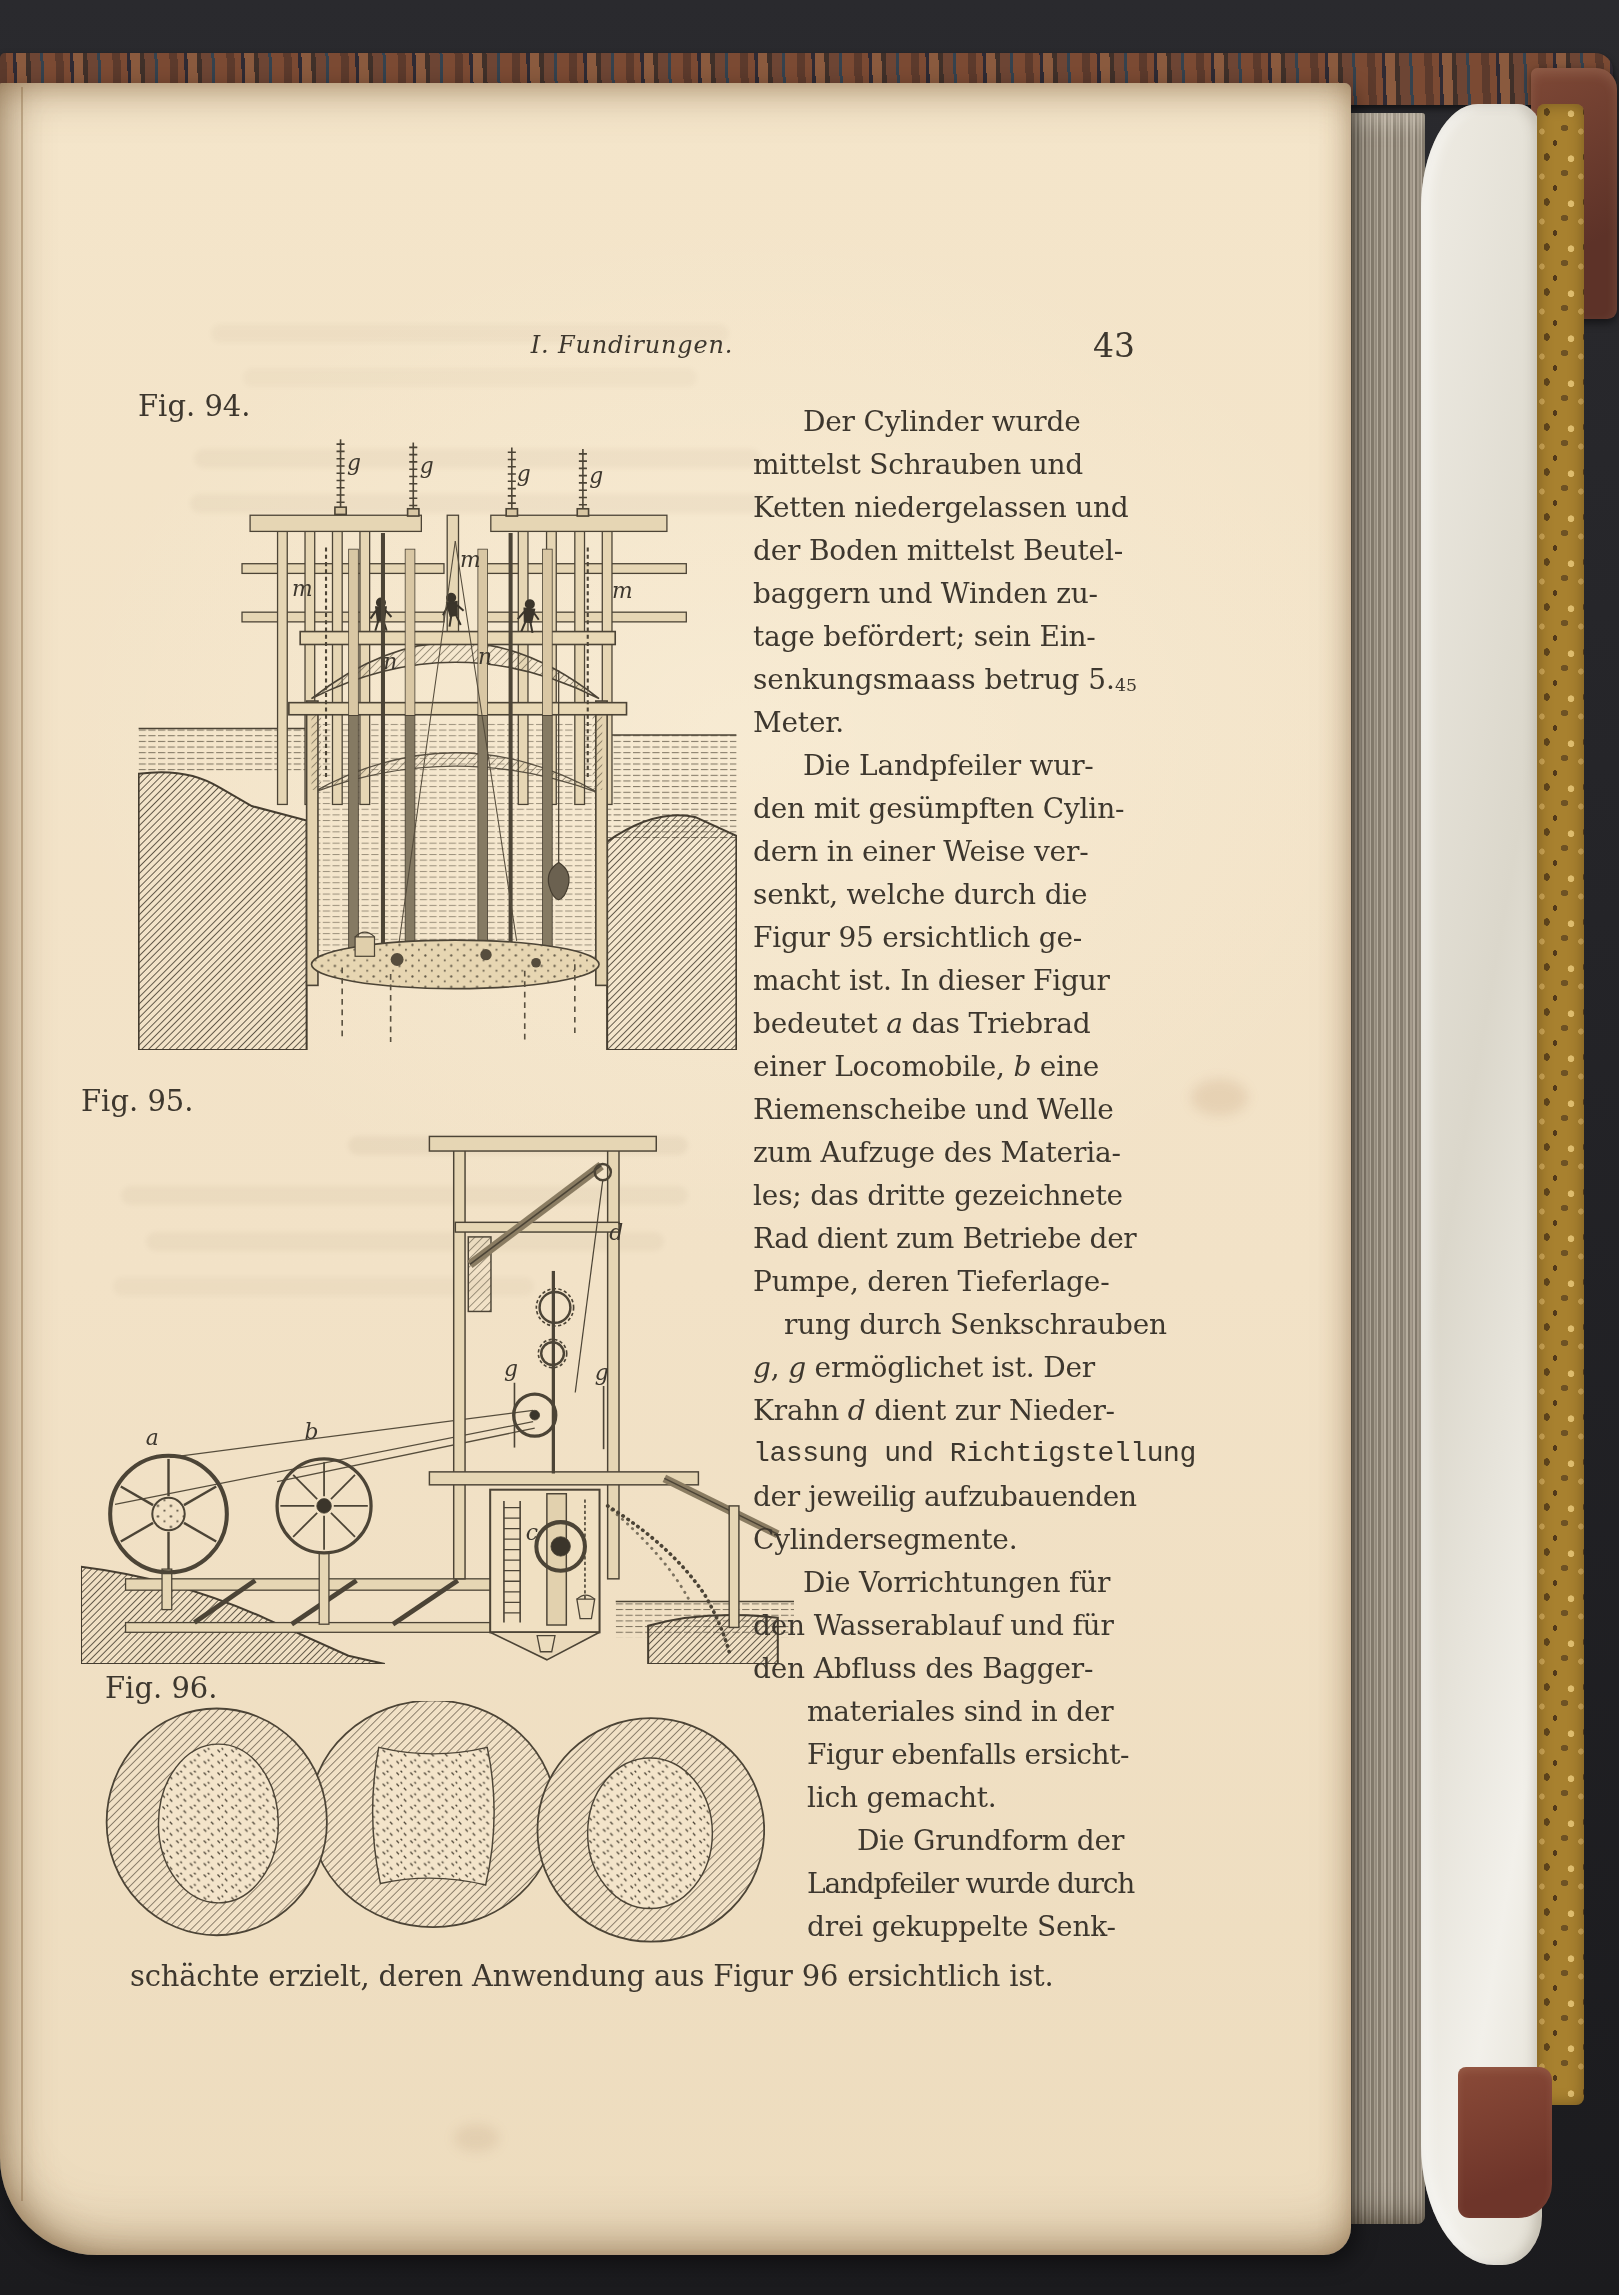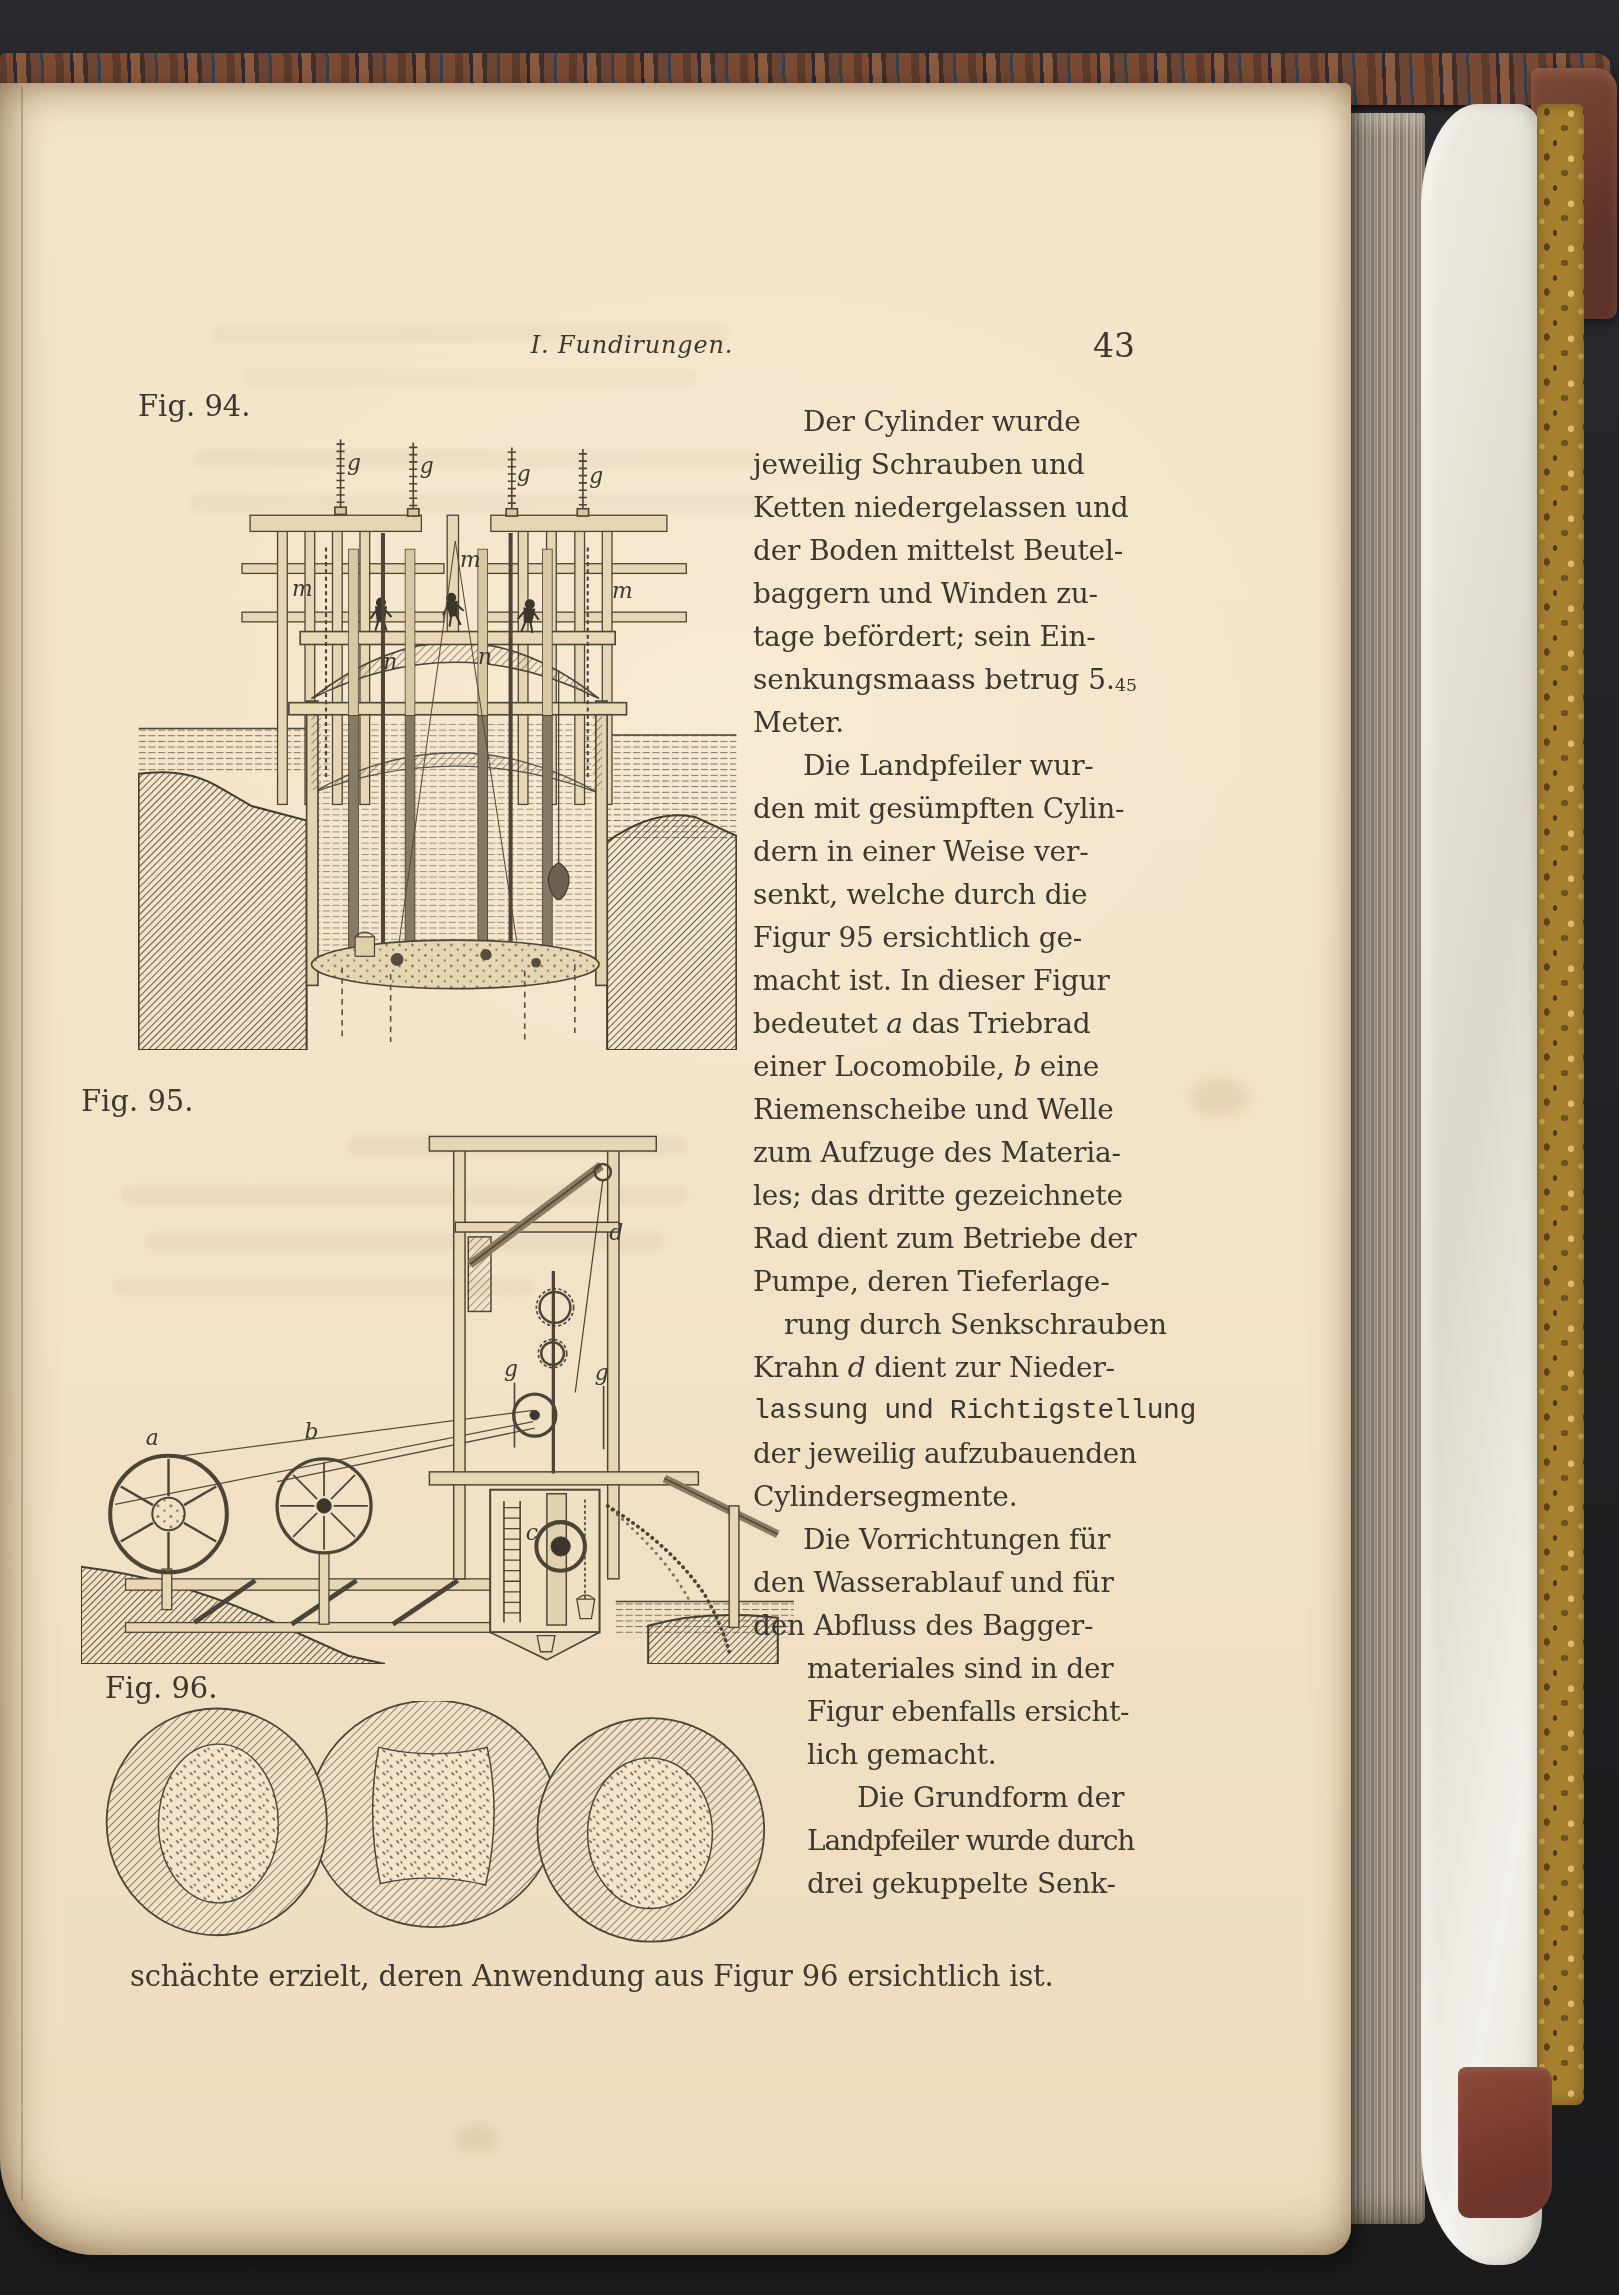--- a/index.html
+++ b/index.html
@@ -405,41 +405,42 @@
         <ellipse cx="138" cy="148" rx="136" ry="140" fill="url(#h96)" stroke-width="2.2"></ellipse>
         <ellipse cx="674" cy="158" rx="140" ry="138" fill="url(#h96)" stroke-width="2.2"></ellipse>
         <ellipse cx="140" cy="150" rx="74" ry="98" fill="url(#s96)" stroke-width="1.8"></ellipse>
         <path d="M338,56 Q405,72 472,56 Q490,140 470,226 Q405,210 340,224 Q322,140 338,56 Z" fill="url(#s96)" stroke-width="1.8"></path>
         <ellipse cx="673" cy="162" rx="77" ry="93" fill="url(#s96)" stroke-width="1.8"></ellipse>
       </g>
     </svg>
 
     <div class="column ink">
         <div class="tline ind">Der Cylinder wurde</div>
-        <div class="tline">jeweilig Schrauben und</div>
+        <div class="tline">mittelst Schrauben und</div>
         <div class="tline">Ketten niedergelassen und</div>
         <div class="tline">der Boden mittelst Beutel-</div>
         <div class="tline">baggern und Winden zu-</div>
         <div class="tline">tage befördert; sein Ein-</div>
         <div class="tline" style="letter-spacing: -0.03px;">senkungsmaass betrug 5.<sub>45</sub></div>
         <div class="tline end">Meter.</div>
         <div class="tline ind">Die Landpfeiler wur-</div>
         <div class="tline">den mit gesümpften Cylin-</div>
         <div class="tline">dern in einer Weise ver-</div>
         <div class="tline">senkt, welche durch die</div>
         <div class="tline">Figur 95 ersichtlich ge-</div>
         <div class="tline">macht ist. In dieser Figur</div>
         <div class="tline">bedeutet <i>a</i> das Triebrad</div>
         <div class="tline">einer Locomobile, <i>b</i> eine</div>
         <div class="tline">Riemenscheibe und Welle</div>
         <div class="tline">zum Aufzuge des Materia-</div>
         <div class="tline">les; das dritte gezeichnete</div>
         <div class="tline" style="letter-spacing: -0.4px;">Rad dient zum Betriebe der</div>
         <div class="tline">Pumpe, deren Tieferlage-</div>
         <div class="tline" style="letter-spacing: -0.2px; margin-left: 31px;">rung durch Senkschrauben</div>
+        <div class="tline"><i>g</i>, <i>g</i> ermöglichet ist. Der</div>
         <div class="tline">Krahn <i>d</i> dient zur Nieder-</div>
         <div class="tline" style="letter-spacing: -0.4px; font-family: Liberation Mono, monospace;">lassung und Richtigstellung</div>
         <div class="tline" style="letter-spacing: -0.4px;">der jeweilig aufzubauenden</div>
         <div class="tline end">Cylindersegmente.</div>
         <div class="tline ind">Die Vorrichtungen für</div>
         <div class="tline">den Wasserablauf und für</div>
         <div class="tline">den Abfluss des Bagger-</div>
         <div class="tline sh">materiales sind in der</div>
         <div class="tline sh" style="letter-spacing: -0.4px;">Figur ebenfalls ersicht-</div>
         <div class="tline sh end">lich gemacht.</div>

